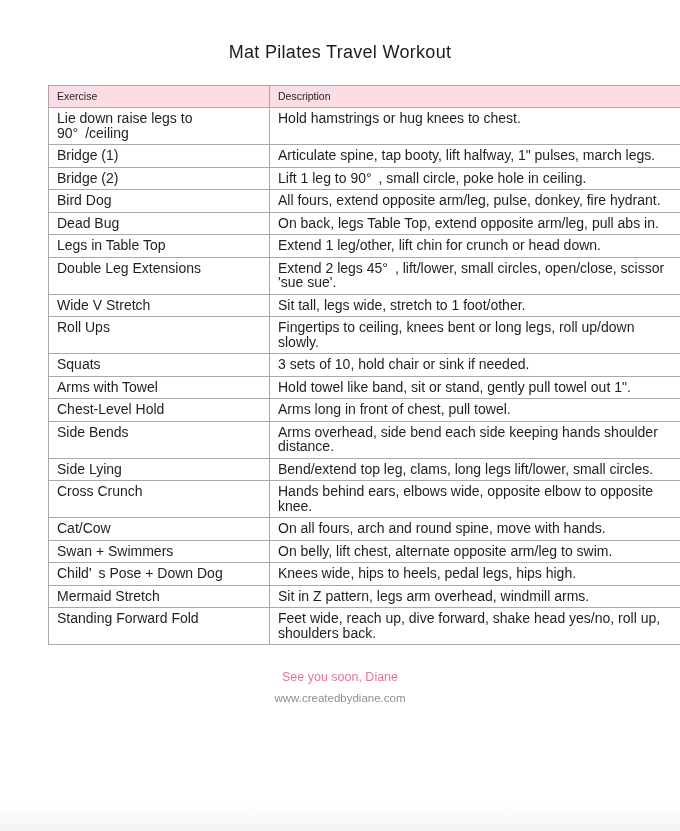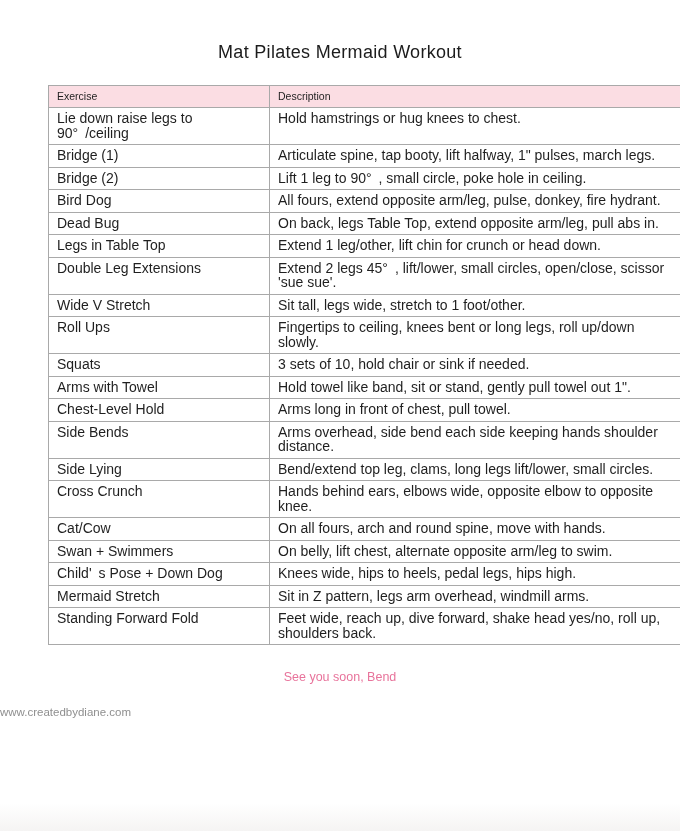--- a/index.html
+++ b/index.html
@@ -54,39 +54,39 @@
   }
   .col-exercise { width: 204px; }
   .signoff {
     margin: 25px 0 0 0;
     text-align: center;
     font-size: 12.5px;
     line-height: 14px;
     color: var(--signoff-pink, #e8739b);
   }
   .website {
-    margin: 22px 0 0 0;
-    text-align: left;
+    margin: 8px 0 0 0;
+    text-align: center;
     font-size: 11.5px;
     line-height: 13px;
     color: #8f8f8f;
   }
   .page-bottom-fade {
     position: absolute;
     left: 0; bottom: 0;
     width: 680px; height: 28px;
     background: linear-gradient(to bottom, #ffffff 0%, #f5f4f3 100%);
   }
 </style>
 </head>
 <body>
 
 <div class="page">
 
-  <h1 class="page-title">Mat Pilates Mermaid Workout</h1>
+  <h1 class="page-title">Mat Pilates Travel Workout</h1>
 
 
   <table class="workout">
     <thead>
       <tr>
         <th class="col-exercise">Exercise</th>
         <th>Description</th>
       </tr>
     </thead>
     <tbody id="workout-rows">
@@ -166,19 +166,19 @@
           <td>Mermaid Stretch</td>
           <td>Sit in Z pattern, legs arm overhead, windmill arms.</td>
         </tr>
         <tr>
           <td>Standing Forward Fold</td>
           <td>Feet wide, reach up, dive forward, shake head yes/no, roll up, shoulders back.</td>
         </tr>
       </tbody>
   </table>
 
-  <p class="signoff">See you soon, Bend</p>
+  <p class="signoff">See you soon, Diane</p>
 
   <p class="website">www.createdbydiane.com</p>
 
   <div class="page-bottom-fade"></div>
 
 </div>
 
 </body></html>

